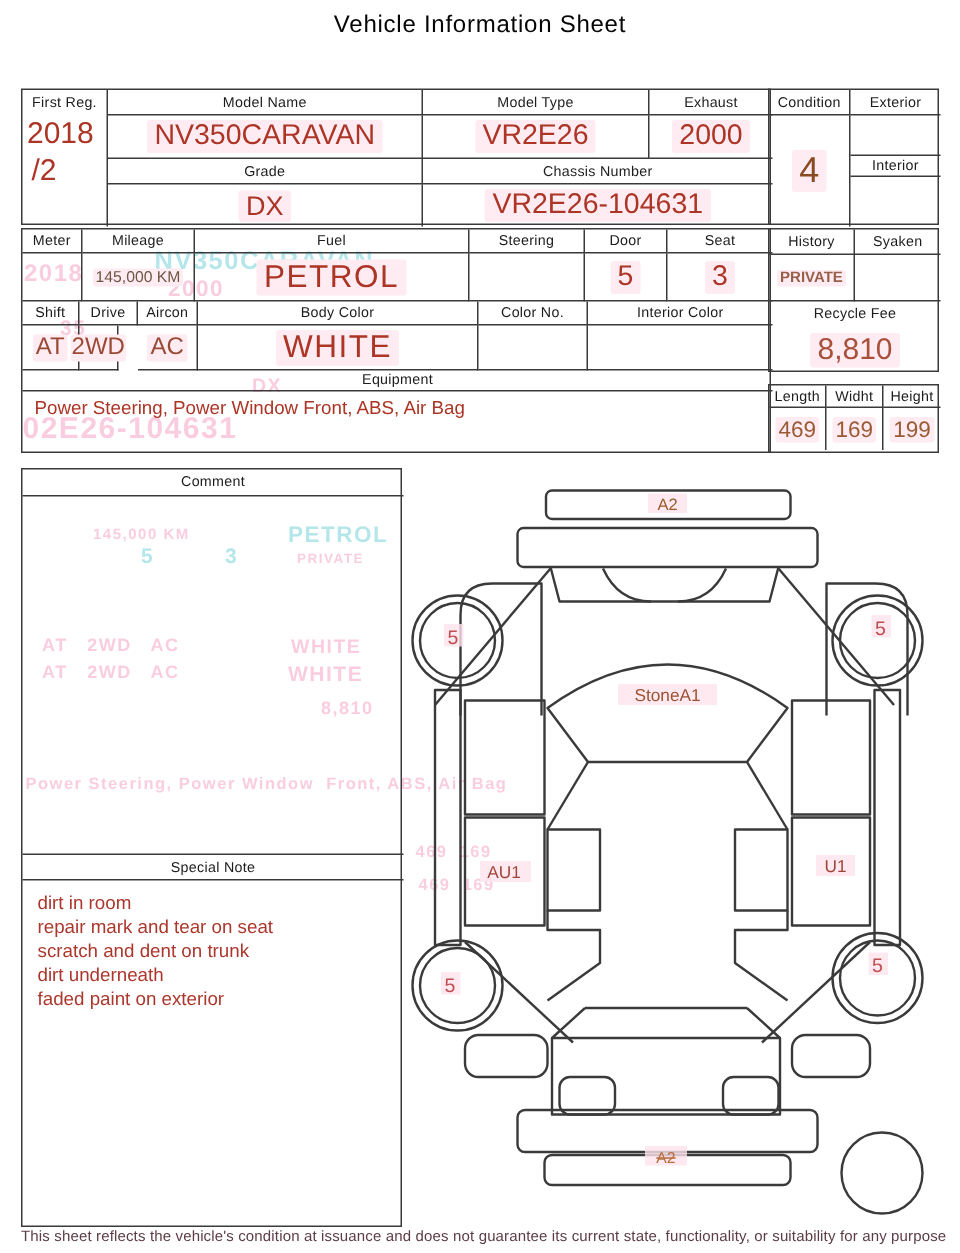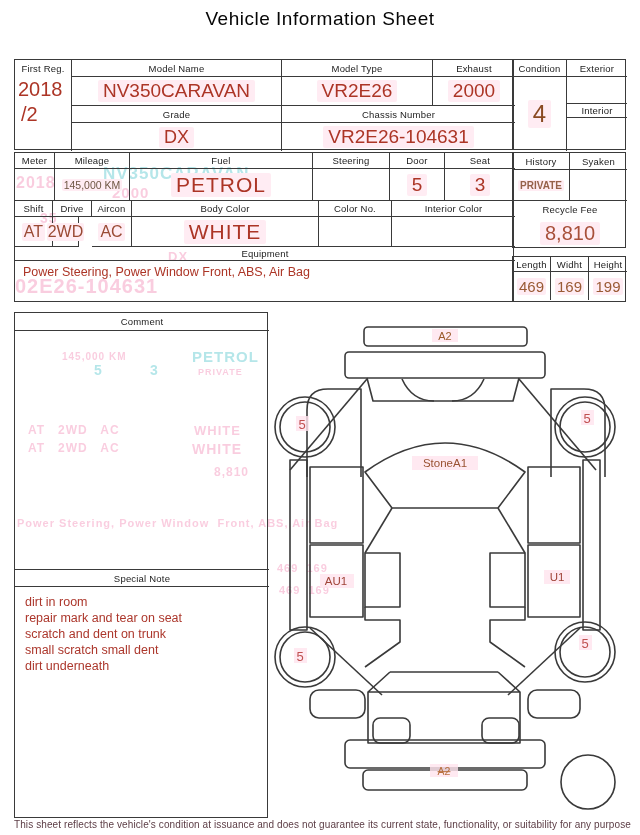--- a/index.html
+++ b/index.html
@@ -9,21 +9,21 @@
   .abs{position:absolute;box-sizing:border-box;}
   .box{position:absolute;box-sizing:border-box;border:1.5px solid var(--line);background:transparent;}
   .cell{position:absolute;box-sizing:border-box;display:flex;align-items:center;justify-content:center;}
   .lbl{font-size:9.5px;color:#1c1c1c;letter-spacing:.2px;}
   .br{border-right:1px solid var(--line);}
   .bb{border-bottom:1px solid var(--line);}
   .bt{border-top:1px solid var(--line);}
   .hl{background:#ffecf3;padding:0 5px;border-radius:2px;white-space:pre;}
   .red{color:#ac3526;}
   .brn{color:#9a5a34;}
-  .title{position:absolute;left:0;top:8px;width:100%;text-align:center;font-size:19px;
+  .title{position:absolute;left:0;top:8px;width:100%;text-align:center;font-size:16px;
          letter-spacing:.5px;color:#060606;}
   .ghost{position:absolute;white-space:pre;font-weight:bold;letter-spacing:1px;pointer-events:none;}
   .pink{color:#f59cc0;opacity:.5;}
   .cyan{color:#79d2d8;opacity:.55;}
   .notes{position:absolute;left:10px;top:281px;font-size:12.5px;line-height:16px;color:#ac372c;}
   .footer{position:absolute;left:14px;top:819px;width:616px;font-size:10px;color:#5c3d45;
           white-space:nowrap;letter-spacing:.1px;}
   svg text{font-family:"Liberation Sans", sans-serif;}
 </style>
 </head>
@@ -173,22 +173,22 @@
     </div>
   </div>
 
   <div class="box" style="left:14px;top:312px;width:254px;height:506px;">
     <div class="cell lbl bb" style="left:0;top:0;width:254px;height:18px;">Comment</div>
     <div class="cell lbl bt bb" style="left:0;top:256px;width:254px;height:18px;">Special Note</div>
     <div class="notes">
         <div>dirt in room</div>
         <div>repair mark and tear on seat</div>
         <div>scratch and dent on trunk</div>
-        <div>small scratch small dent</div>
         <div>dirt underneath</div>
+        <div>faded paint on exterior</div>
       </div>
   </div>
 
   <svg class="abs" style="left:272px;top:312px;" width="368" height="500" viewBox="0 0 368 500" fill="none" stroke="#3a3a3a" stroke-width="1.6" stroke-linejoin="round">
 
     <g>
       <rect x="92" y="15" width="163" height="19" rx="4"></rect>
       <rect x="160" y="17" width="26" height="13" fill="#ffe4ee" stroke="none" opacity=".8"></rect>
       <text x="173" y="28" text-anchor="middle" font-size="11" fill="#9a5a2a" stroke="none">A2</text>
     </g>

